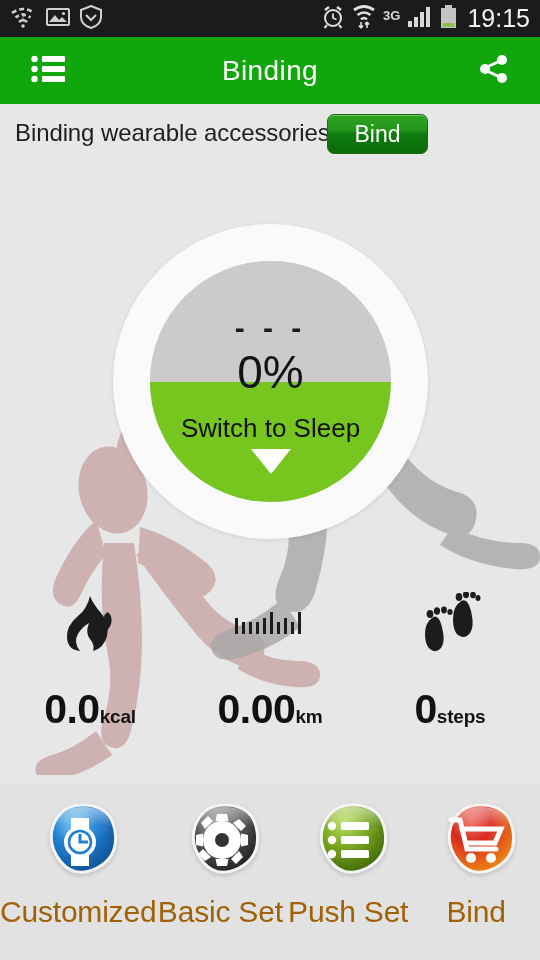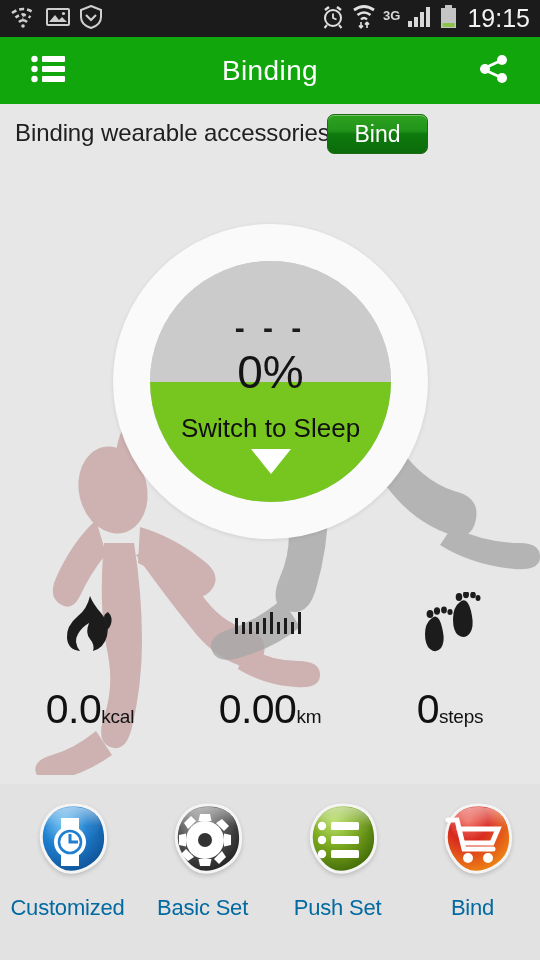--- a/index.html
+++ b/index.html
@@ -141,21 +141,21 @@
     transform: translateX(-50%);
     width: 0; height: 0;
     border-left: 20px solid transparent;
     border-right: 20px solid transparent;
     border-top: 25px solid #ffffff;
   }
 
   
   .stats {
     position: absolute; top: 576px; left: 0;
-    width: 540px; height: 180px;
+    width: 540px; height: 180px; font-weight: bold;
   }
   .stat {
     position: absolute; top: 0;
     width: 180px; height: 180px;
   }
   .stat:nth-child(1) { left: 0; }
   .stat:nth-child(2) { left: 180px; }
   .stat:nth-child(3) { left: 360px; }
   .stat-icon {
     position: absolute; top: 16px; left: 0; width: 180px;
@@ -188,21 +188,21 @@
     padding-top: 12px;
     cursor: pointer;
   }
   .tile-ico {
     width: 90px; height: 90px;
     display: flex; align-items: center; justify-content: center;
     filter: drop-shadow(0 2px 2px rgba(0,0,0,0.16));
   }
   .tile-label {
     margin-top: 9px;
-    font-size: 22px; color: #0369a1;
+    font-size: 30px; color: #a16207;
     letter-spacing: -0.2px;
   }
 </style>
 </head>
 <body>
 
 <div id="screen">
 
   <div class="runners">
     <svg width="540" height="600" viewBox="0 0 540 600">

